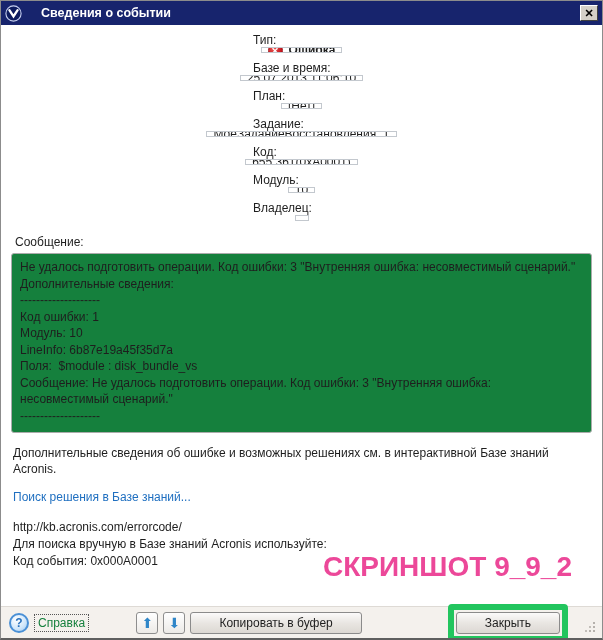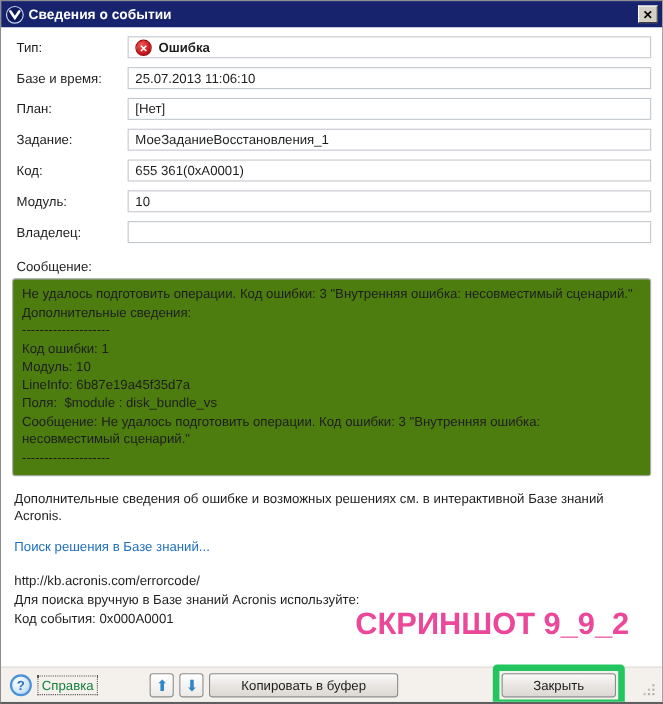--- a/index.html
+++ b/index.html
@@ -4,51 +4,51 @@
 <style>
   * { margin:0; padding:0; box-sizing:border-box; }
   html,body { width:603px; height:640px; font-family:"Liberation Sans", sans-serif; }
   .window{
     position:relative; width:603px; height:640px; background:#ffffff;
     border:1px solid #8c8c8c; border-bottom:2px solid #5f5f5f; overflow:hidden;
   }
   
   .titlebar{
     position:absolute; top:0; left:0; right:0; height:24px;
-    background:#17246d; display:flex; align-items:center; padding:0 4px;
+    background:#17246d; display:flex; align-items:center; padding:0 4px;gap:15px;
   }
   .title-icon{ width:17px; height:17px; display:flex; align-items:center; justify-content:center; }
   .title-text{ color:#ffffff; font-size:12.5px; font-weight:bold; margin-left:4px; flex:1;
     white-space:nowrap; overflow:hidden; }
   .close-btn{
     width:18px; height:16px; background:#d4d0c8; font-size:11px; font-weight:bold; color:#000;
     display:flex; align-items:center; justify-content:center; cursor:default;
     border-top:1px solid #ffffff; border-left:1px solid #ffffff;
     border-right:1px solid #404040; border-bottom:1px solid #404040;
   }
   
   .body{ position:absolute; top:24px; left:0; right:0; bottom:32px; background:#fff; overflow:hidden; }
-  .row{ display:flex; align-items:center; margin:8px 10px 0 10px; height:20px; }
+  .row{ display:flex; align-items:center; margin:8px 10px 0 10px; height:20px;flex-direction:column; }
   .row .lbl{ width:105px; font-size:12px; color:#1e1e1e; flex-shrink:0; padding-left:4px; }
   .row .val{
     flex:1; height:20px; border:1px solid #c3c8ce; background:#fff;
     display:flex; align-items:center; padding:0 6px; font-size:12px; color:#1e1e1e;
     overflow:hidden; white-space:nowrap;
   }
   .err-badge{
     width:15px; height:15px; border-radius:50%;
     background:radial-gradient(circle at 35% 30%, #ee5a52, #c3121c 70%);
     color:#fff; font-size:9px; font-weight:bold; line-height:15px; text-align:center;
     margin-right:6px; flex-shrink:0; border:1px solid #9c0d14;
   }
   .bold{ font-weight:bold; }
   .msg-label{ margin:14px 10px 0 14px; font-size:12px; color:#1e1e1e; }
   .msg-box{
     margin:4px 10px 0 10px; height:180px; border:1px solid #ababab; border-radius:3px;
-    background:#4d7c0f; padding:5px 8px; font-size:12px; line-height:1.38; color:#1e1e1e;
+    background:#15803d; padding:5px 8px; font-size:12px; line-height:1.38; color:#1e1e1e;
     white-space:pre-wrap; overflow:hidden;
   }
   .kb-info{ margin:13px 12px 0 12px; font-size:12px; line-height:1.3; color:#1e1e1e; }
   .kb-link{ margin:13px 12px 0 12px; font-size:12px; color:#1f6fc0; cursor:pointer; display:inline-block; }
   .kb-manual{ margin:14px 12px 0 12px; font-size:12px; line-height:1.4; color:#1e1e1e; }
   .kb-manual div{ display:block; }
   .watermark{
     position:absolute; left:322px; top:526px; font-size:28px; color:#ec4899;
     font-family:"Liberation Sans", sans-serif; white-space:nowrap;font-weight:bold;
   }

